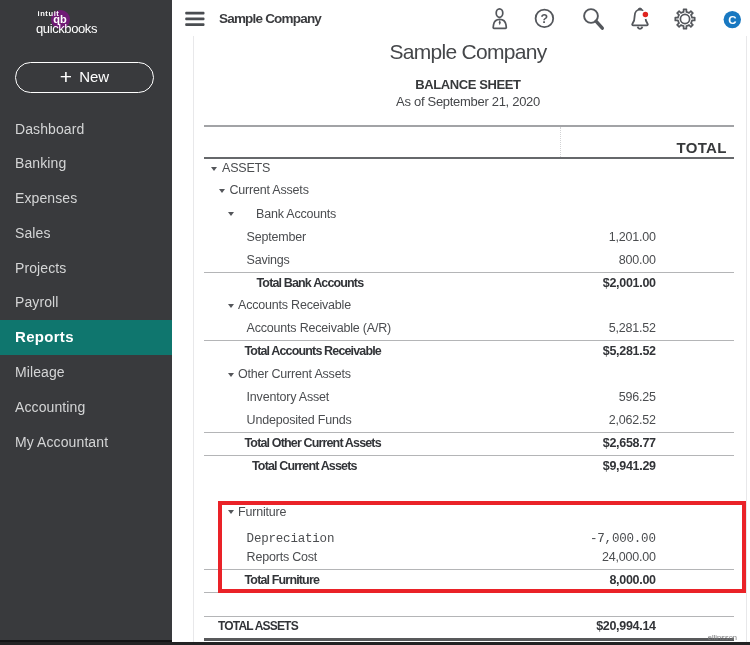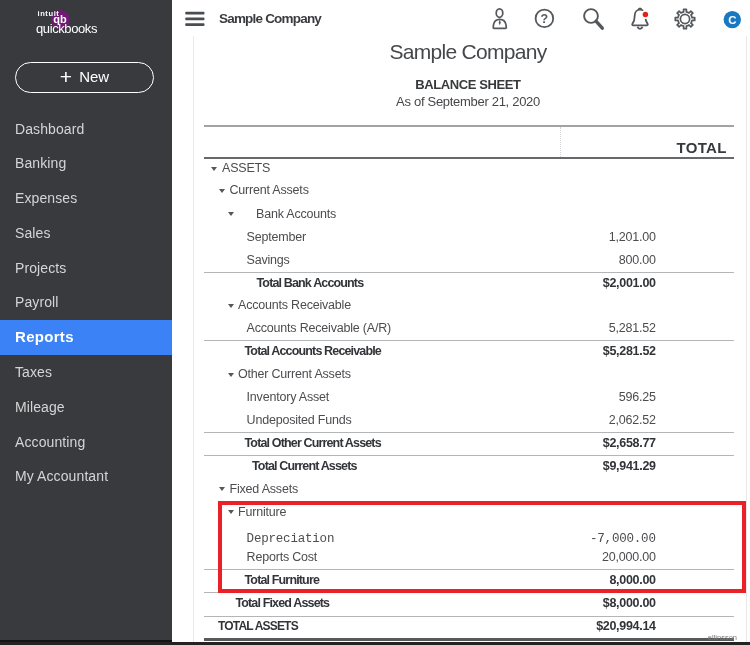--- a/index.html
+++ b/index.html
@@ -11,21 +11,21 @@
 .logo { position:absolute; left:0; top:0; width:172px; height:40px; }
 .qbcircle { position:absolute; left:14.5px; top:10px; width:19px; height:19px; border-radius:50%;
   background:#701a75; color:#fff; font-weight:bold; font-size:11px; text-align:center; line-height:19px;margin-left:36px; }
 .intuit { position:absolute; left:37.5px; top:9px; color:#fff; font-size:7.5px; font-weight:bold; letter-spacing:0.6px; }
 .qbword { position:absolute; left:36px; top:21px; color:#fff; font-size:13px; font-weight:normal; letter-spacing:-0.4px; }
 .newbtn { position:absolute; left:15px; top:62px; width:139px; height:31px; border:1.5px solid #fff;
   border-radius:16px; color:#fff; text-align:center; line-height:28px; font-size:15px; }
 .newbtn .plus { font-size:21px; font-weight:400; vertical-align:-2px; margin-right:7px;}
 .menu { position:absolute; left:0; top:111.5px; width:192px; }
 .mi { position:relative; height:34.8px; line-height:34.8px; padding-left:15px; color:#d4d5d6; font-size:14px; letter-spacing:0.1px; }
-.mi.sel { background:#3b82f6; color:#fff; font-weight:bold; font-size:15px; letter-spacing:0.3px; }
+.mi.sel { background:#0f766e; color:#fff; font-weight:bold; font-size:15px; letter-spacing:0.3px; }
 .chev { position:absolute; right:13px; top:13.5px; width:6.5px; height:6.5px;
   border-top:2px solid #8b8e92; border-right:2px solid #8b8e92; transform:rotate(45deg); }
 
 .topbar { position:absolute; left:172px; top:0; width:578px; height:36px; background:#fff; }
 .tbtitle { position:absolute; left:47px; top:11px; font-size:13.5px; font-weight:bold; color:#3b3c3f; letter-spacing:-0.8px;}
 
 .content { position:absolute; left:172px; top:36px; width:578px; height:609px; background:#fff; }
 .edge { position:absolute; top:0; width:1px; height:606px; background:#e8e8ea; }
 .ctitle { position:absolute; left:7px; top:3.5px; width:578px; text-align:center; font-size:21px; color:#45474a; letter-spacing:-0.7px;}
 .csub1 { position:absolute; left:7px; top:40.5px; width:578px; text-align:center; font-size:13px; font-weight:bold; color:#37393b; letter-spacing:-0.4px;}
@@ -64,21 +64,20 @@
     </div>
     <div class="newbtn"><span class="plus">+</span>New</div>
     <div class="menu">
       <div class="mi">Dashboard</div>
       <div class="mi">Banking<span class="chev"></span></div>
       <div class="mi">Expenses<span class="chev"></span></div>
       <div class="mi">Sales<span class="chev"></span></div>
       <div class="mi">Projects</div>
       <div class="mi">Payroll<span class="chev"></span></div>
       <div class="mi sel">Reports</div>
-      <div class="mi">Taxes</div>
       <div class="mi">Mileage</div>
       <div class="mi">Accounting<span class="chev"></span></div>
       <div class="mi">My Accountant</div>
     </div>
   </div>
 
   <div class="topbar">
     <svg width="578" height="36" viewBox="0 0 578 36" style="position:absolute;left:0;top:0;">
       <g fill="#4a4d51">
         <rect x="13.2" y="11.8" width="19.3" height="2.7" rx="0.9"></rect>
@@ -172,43 +171,35 @@
         <span class="val">2,062.52</span>
       </div>
 <div class="row bold" style="top:431.9px;">
         <span class="lab" style="left:244.5px;">Total Other Current Assets</span>
         <span class="val">$2,658.77</span>
       </div>
 <div class="row bold" style="top:454.8px;">
         <span class="lab" style="left:252px;">Total Current Assets</span>
         <span class="val">$9,941.29</span>
       </div>
-<div class="row" style="top:477.7px;">
-        <span class="tri" style="left:219px;"></span>
-        <span class="lab" style="left:229.5px;">Fixed Assets</span>
-      </div>
 <div class="row" style="top:500.6px;">
         <span class="tri" style="left:227.5px;"></span>
         <span class="lab" style="left:238px;">Furniture</span>
       </div>
 <div class="row" style="top:528px;font-family:Liberation Mono, monospace;">
         <span class="lab" style="left:246.6px;">Depreciation</span>
         <span class="val">-7,000.00</span>
       </div>
 <div class="row" style="top:546.3px;">
         <span class="lab" style="left:246.6px;">Reports Cost</span>
-        <span class="val">20,000.00</span>
+        <span class="val">24,000.00</span>
       </div>
 <div class="row bold" style="top:569.2px;">
         <span class="lab" style="left:244.5px;">Total Furniture</span>
         <span class="val">8,000.00</span>
-      </div>
-<div class="row bold" style="top:592.1px;">
-        <span class="lab" style="left:235.4px;">Total Fixed Assets</span>
-        <span class="val">$8,000.00</span>
       </div>
 <div class="row bold" style="top:615.0px;">
         <span class="lab" style="left:217.9px;font-size:12px;letter-spacing:-0.8px;">TOTAL ASSETS</span>
         <span class="val">$20,994.14</span>
       </div>
 <div class="hline" style="top:271.5px;"></div>
 <div class="hline" style="top:340.2px;"></div>
 <div class="hline" style="top:431.8px;"></div>
 <div class="hline" style="top:454.7px;"></div>
 <div class="hline" style="top:569.2px;"></div>

